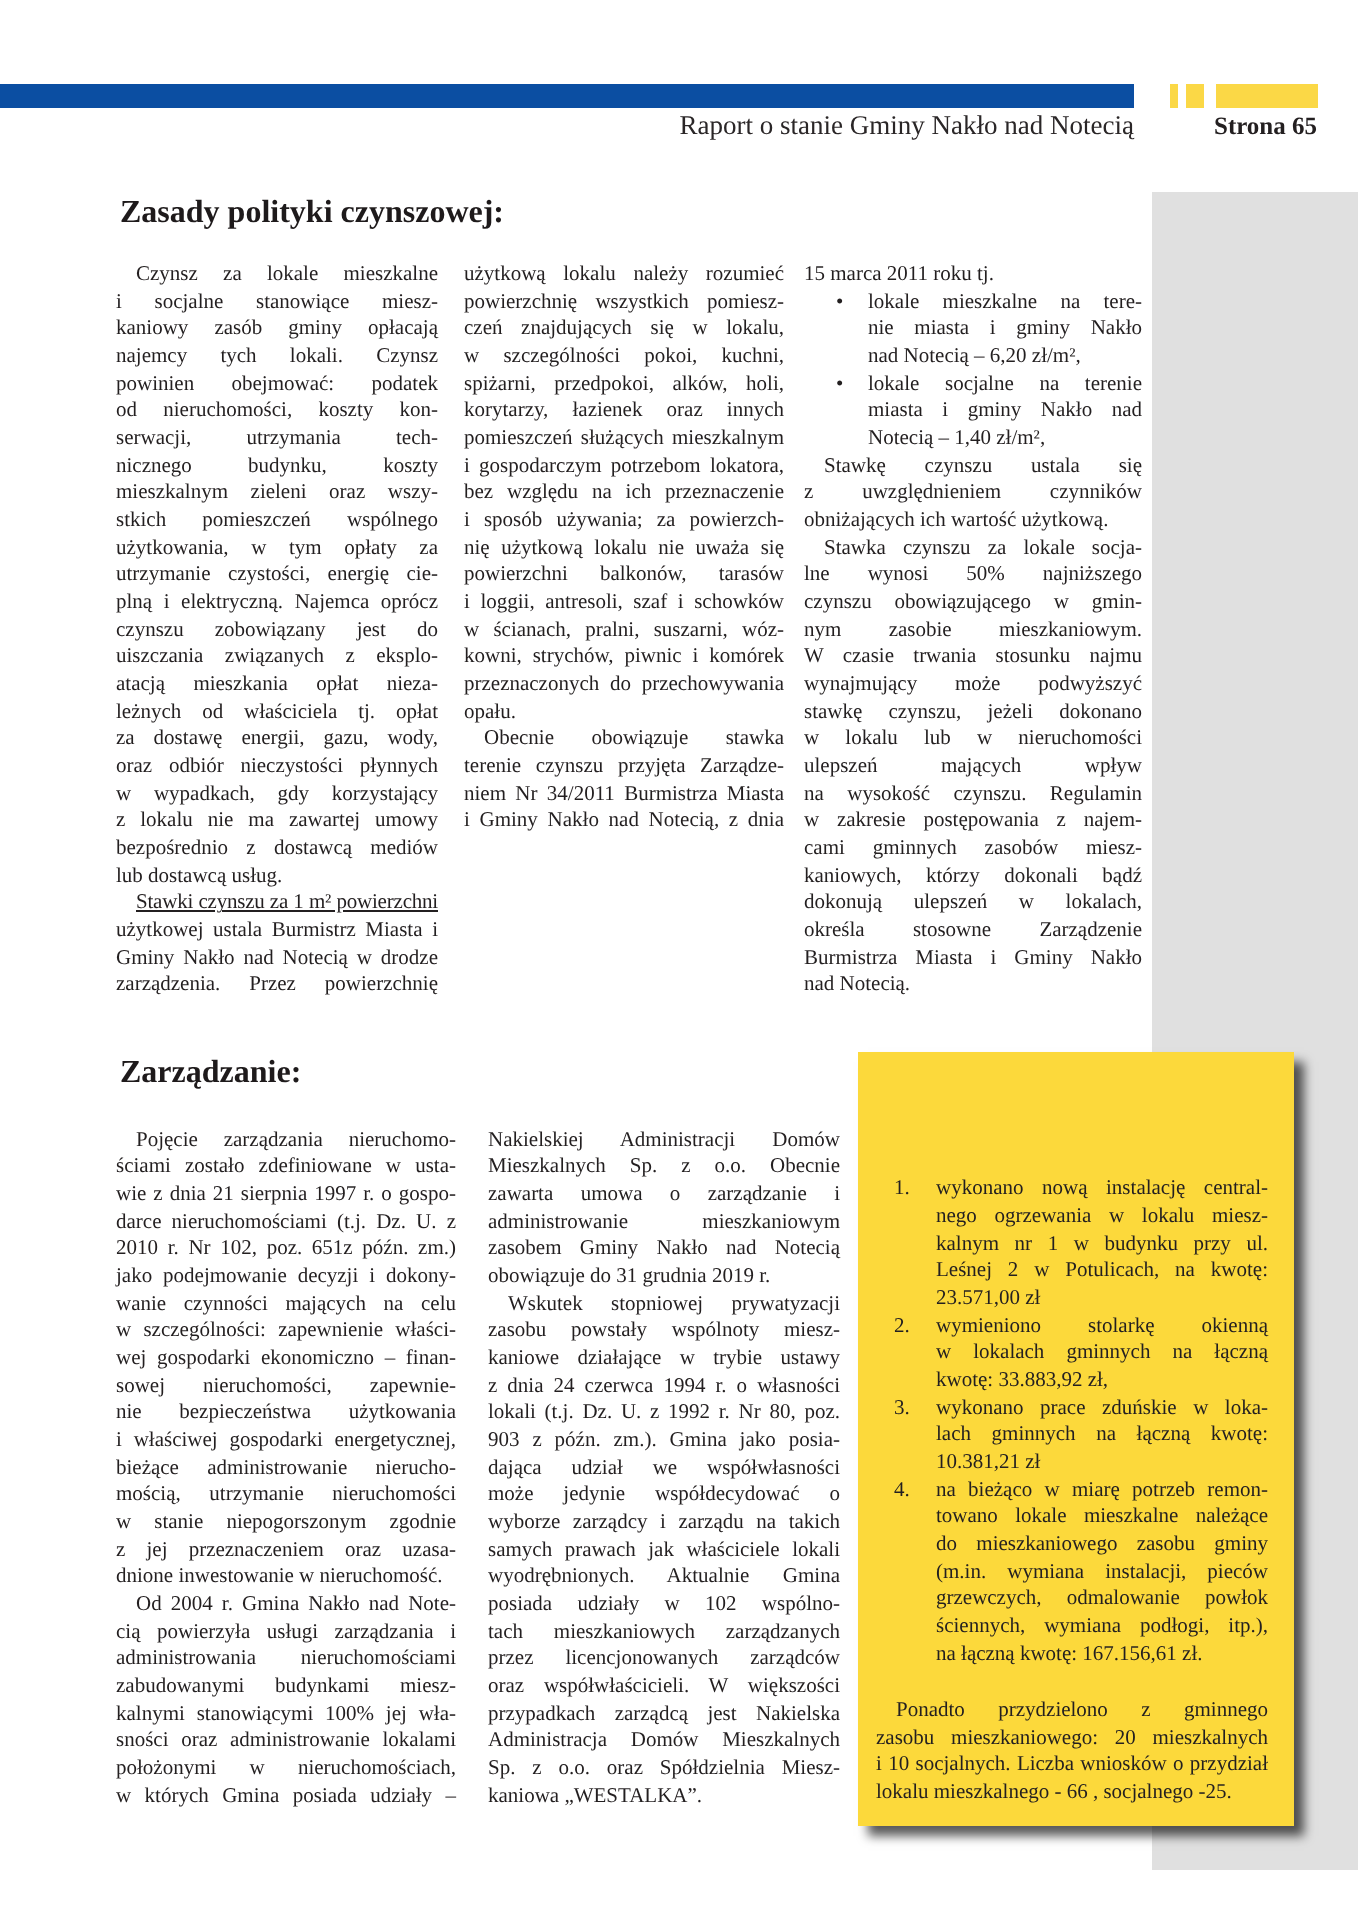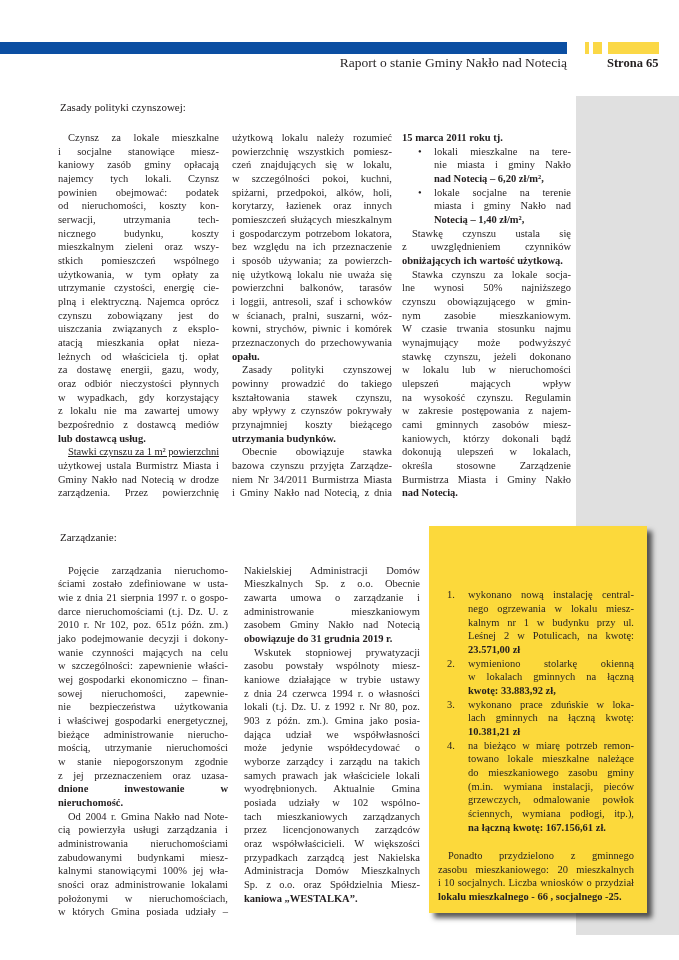--- a/index.html
+++ b/index.html
@@ -17,29 +17,29 @@
     #yb1 { left: 585px; width: 4px; }
     #yb2 { left: 593px; width: 9px; }
     #yb3 { left: 608px; width: 51px; }
     #header-title { right: 112px; top: 55px; font-size: 13.5px; line-height: 16px; white-space: nowrap; color: #2a2627; }
     #page-label { left: 607px; top: 55px; font-size: 12.5px; line-height: 16px; font-weight: bold; white-space: nowrap; }
 
     
     #gray-band { left: 576px; top: 96px; width: 103px; height: 839px; background: var(--gray); }
 
     
-    .heading { font-weight: normal; font-size: 11px; line-height: 16px; white-space: nowrap; color: #1e1a1b; }
+    .heading { font-weight: bold; font-size: 16px; line-height: 16px; white-space: nowrap; color: #1e1a1b; }
     #h1 { left: 60px; top: 99px; }
     #h2 { left: 60px; top: 529px; }
 
     
     .col { position: absolute; font-size: 10.5px; line-height: 13.67px; }
     .ln { text-align: justify; text-align-last: justify; }
     .ln.first { text-indent: 10px; }
-    .ln.last { text-align-last: left; font-weight: bold; }
+    .ln.last { text-align-last: left; }
     .item { position: relative; }
     .marker { position: absolute; top: 0; }
 
     #c1 { left: 58px;  top: 131px; width: 161px; }
     #c2 { left: 232px; top: 131px; width: 160px; }
     #c3 { left: 402px; top: 131px; width: 169px; }
     #c3 .item { padding-left: 32px; }
     #c3 .marker { left: 16px; }
 
     #d1 { left: 58px;  top: 563.5px; width: 170px; }
@@ -121,41 +121,33 @@
         <div class="ln">i sposób używania; za powierzch-</div>
         <div class="ln">nię użytkową lokalu nie uważa się</div>
         <div class="ln">powierzchni balkonów, tarasów</div>
         <div class="ln">i loggii, antresoli, szaf i schowków</div>
         <div class="ln">w ścianach, pralni, suszarni, wóz-</div>
         <div class="ln">kowni, strychów, piwnic i komórek</div>
         <div class="ln">przeznaczonych do przechowywania</div>
         <div class="ln last">opału.</div>
       </div>
       <div class="para">
-        <div class="ln first">Zasady polityki czynszowej</div>
-        <div class="ln">powinny prowadzić do takiego</div>
-        <div class="ln">kształtowania stawek czynszu,</div>
-        <div class="ln">aby wpływy z czynszów pokrywały</div>
-        <div class="ln">przynajmniej koszty bieżącego</div>
-        <div class="ln last">utrzymania budynków.</div>
-      </div>
-      <div class="para">
         <div class="ln first">Obecnie obowiązuje stawka</div>
-        <div class="ln">bazowa czynszu przyjęta Zarządze-</div>
+        <div class="ln">terenie czynszu przyjęta Zarządze-</div>
         <div class="ln">niem Nr 34/2011 Burmistrza Miasta</div>
         <div class="ln">i Gminy Nakło nad Notecią, z dnia</div>
       </div>
     </div>
   <div id="c3" class="col">
       <div class="para">
         <div class="ln last">15 marca 2011 roku tj.</div>
       </div>
       <div class="item">
         <span class="marker">•</span>
-        <div class="ln">lokali mieszkalne na tere-</div>
+        <div class="ln">lokale mieszkalne na tere-</div>
         <div class="ln">nie miasta i gminy Nakło</div>
         <div class="ln last">nad Notecią – 6,20 zł/m²,</div>
       </div>
       <div class="item">
         <span class="marker">•</span>
         <div class="ln">lokale socjalne na terenie</div>
         <div class="ln">miasta i gminy Nakło nad</div>
         <div class="ln last">Notecią – 1,40 zł/m²,</div>
       </div>
       <div class="para">

